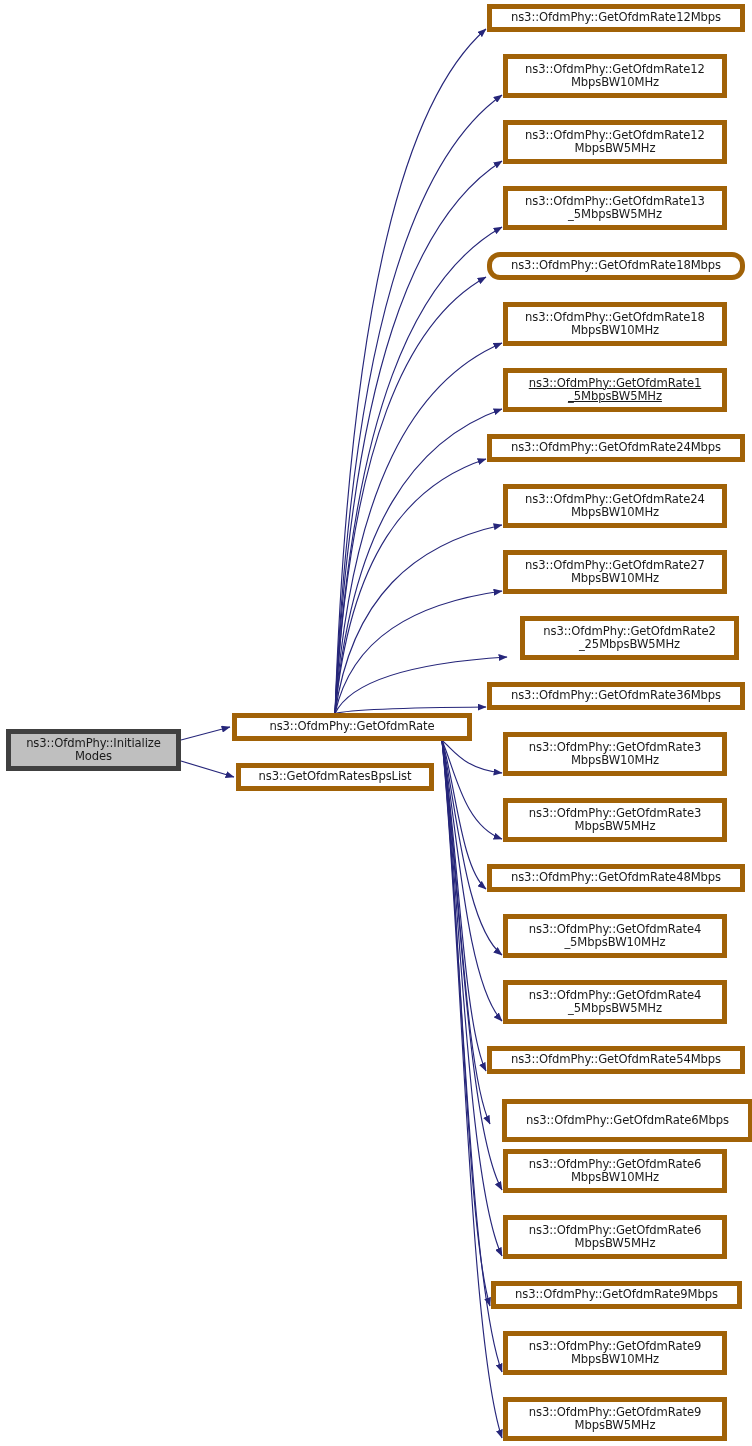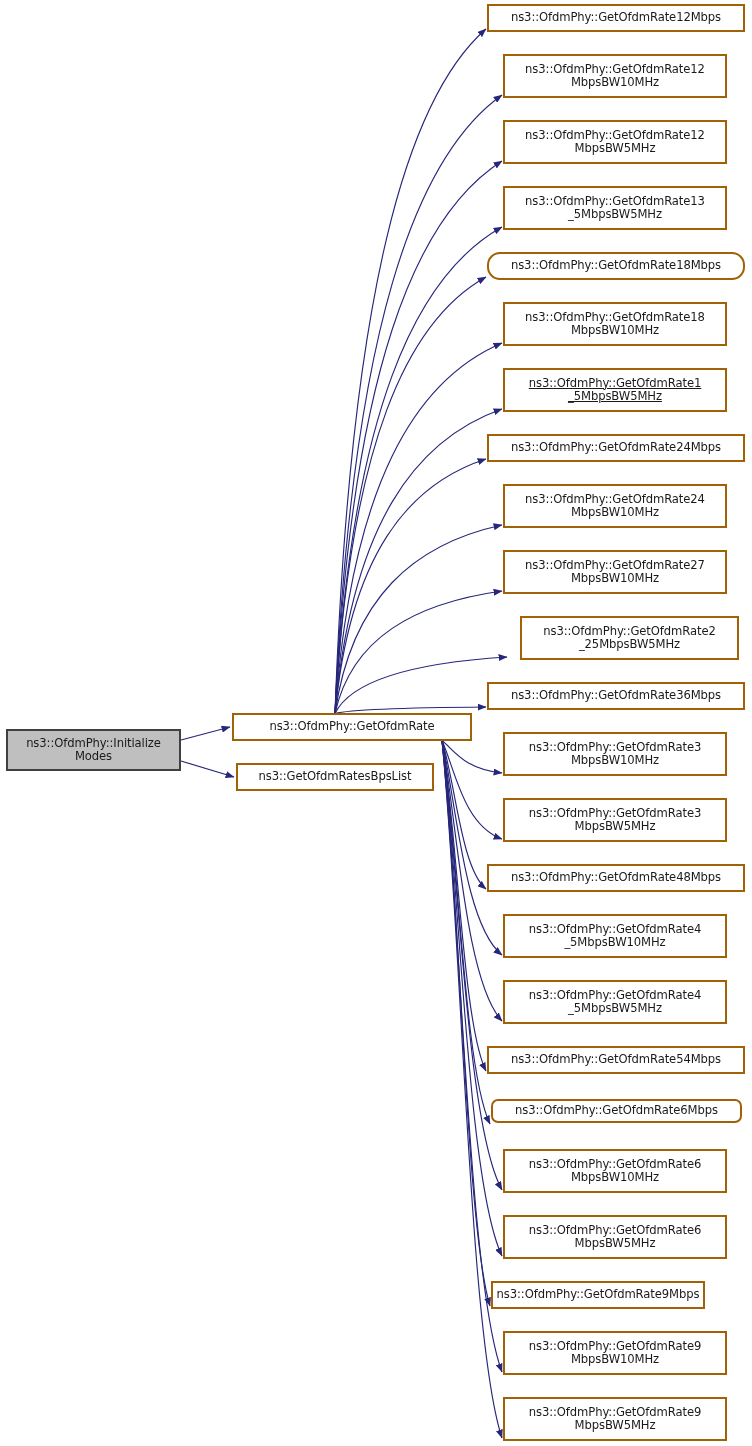--- a/index.html
+++ b/index.html
@@ -19,21 +19,21 @@
     position: absolute;
     left: 0;
     top: 0;
     width: 752px;
     height: 1446px;
     pointer-events: none;
   }
   .node {
     position: absolute;
     box-sizing: border-box;
-    border: 2px solid #a16207;
+    border: 5px solid #a16207;
     background: #ffffff;
     color: #1a1a1a;
     font-size: 11.6px;
     line-height: 13.4px;
     text-align: center;
     display: flex;
     align-items: center;
     justify-content: center;
     white-space: pre-line;
     letter-spacing: -0.1px;
@@ -108,24 +108,24 @@
       <div class="node" style="left: 503px; top: 732px; width: 224px; height: 44px;">ns3::OfdmPhy::GetOfdmRate3
 MbpsBW10MHz</div>
       <div class="node" style="left: 503px; top: 798px; width: 224px; height: 44px;">ns3::OfdmPhy::GetOfdmRate3
 MbpsBW5MHz</div>
       <div class="node" style="left: 487px; top: 864px; width: 258px; height: 28px;">ns3::OfdmPhy::GetOfdmRate48Mbps</div>
       <div class="node" style="left: 503px; top: 914px; width: 224px; height: 44px;">ns3::OfdmPhy::GetOfdmRate4
 _5MbpsBW10MHz</div>
       <div class="node" style="left: 503px; top: 980px; width: 224px; height: 44px;">ns3::OfdmPhy::GetOfdmRate4
 _5MbpsBW5MHz</div>
       <div class="node" style="left: 487px; top: 1046px; width: 258px; height: 28px;">ns3::OfdmPhy::GetOfdmRate54Mbps</div>
-      <div class="node" style="left: 491px; top: 1099px; width: 251px; height: 24px; border-radius: 7px;">ns3::OfdmPhy::GetOfdmRate6Mbps</div>
+      <div class="node" style="left: 502px; top: 1099px; width: 251px; height: 43px;">ns3::OfdmPhy::GetOfdmRate6Mbps</div>
       <div class="node" style="left: 503px; top: 1149px; width: 224px; height: 44px;">ns3::OfdmPhy::GetOfdmRate6
 MbpsBW10MHz</div>
       <div class="node" style="left: 503px; top: 1215px; width: 224px; height: 44px;">ns3::OfdmPhy::GetOfdmRate6
 MbpsBW5MHz</div>
-      <div class="node" style="left: 491px; top: 1281px; width: 214px; height: 28px;">ns3::OfdmPhy::GetOfdmRate9Mbps</div>
+      <div class="node" style="left: 491px; top: 1281px; width: 251px; height: 28px;">ns3::OfdmPhy::GetOfdmRate9Mbps</div>
       <div class="node" style="left: 503px; top: 1331px; width: 224px; height: 44px;">ns3::OfdmPhy::GetOfdmRate9
 MbpsBW10MHz</div>
       <div class="node" style="left: 503px; top: 1397px; width: 224px; height: 44px;">ns3::OfdmPhy::GetOfdmRate9
 MbpsBW5MHz</div>
     </div>
 </div>
 
 </body></html>

